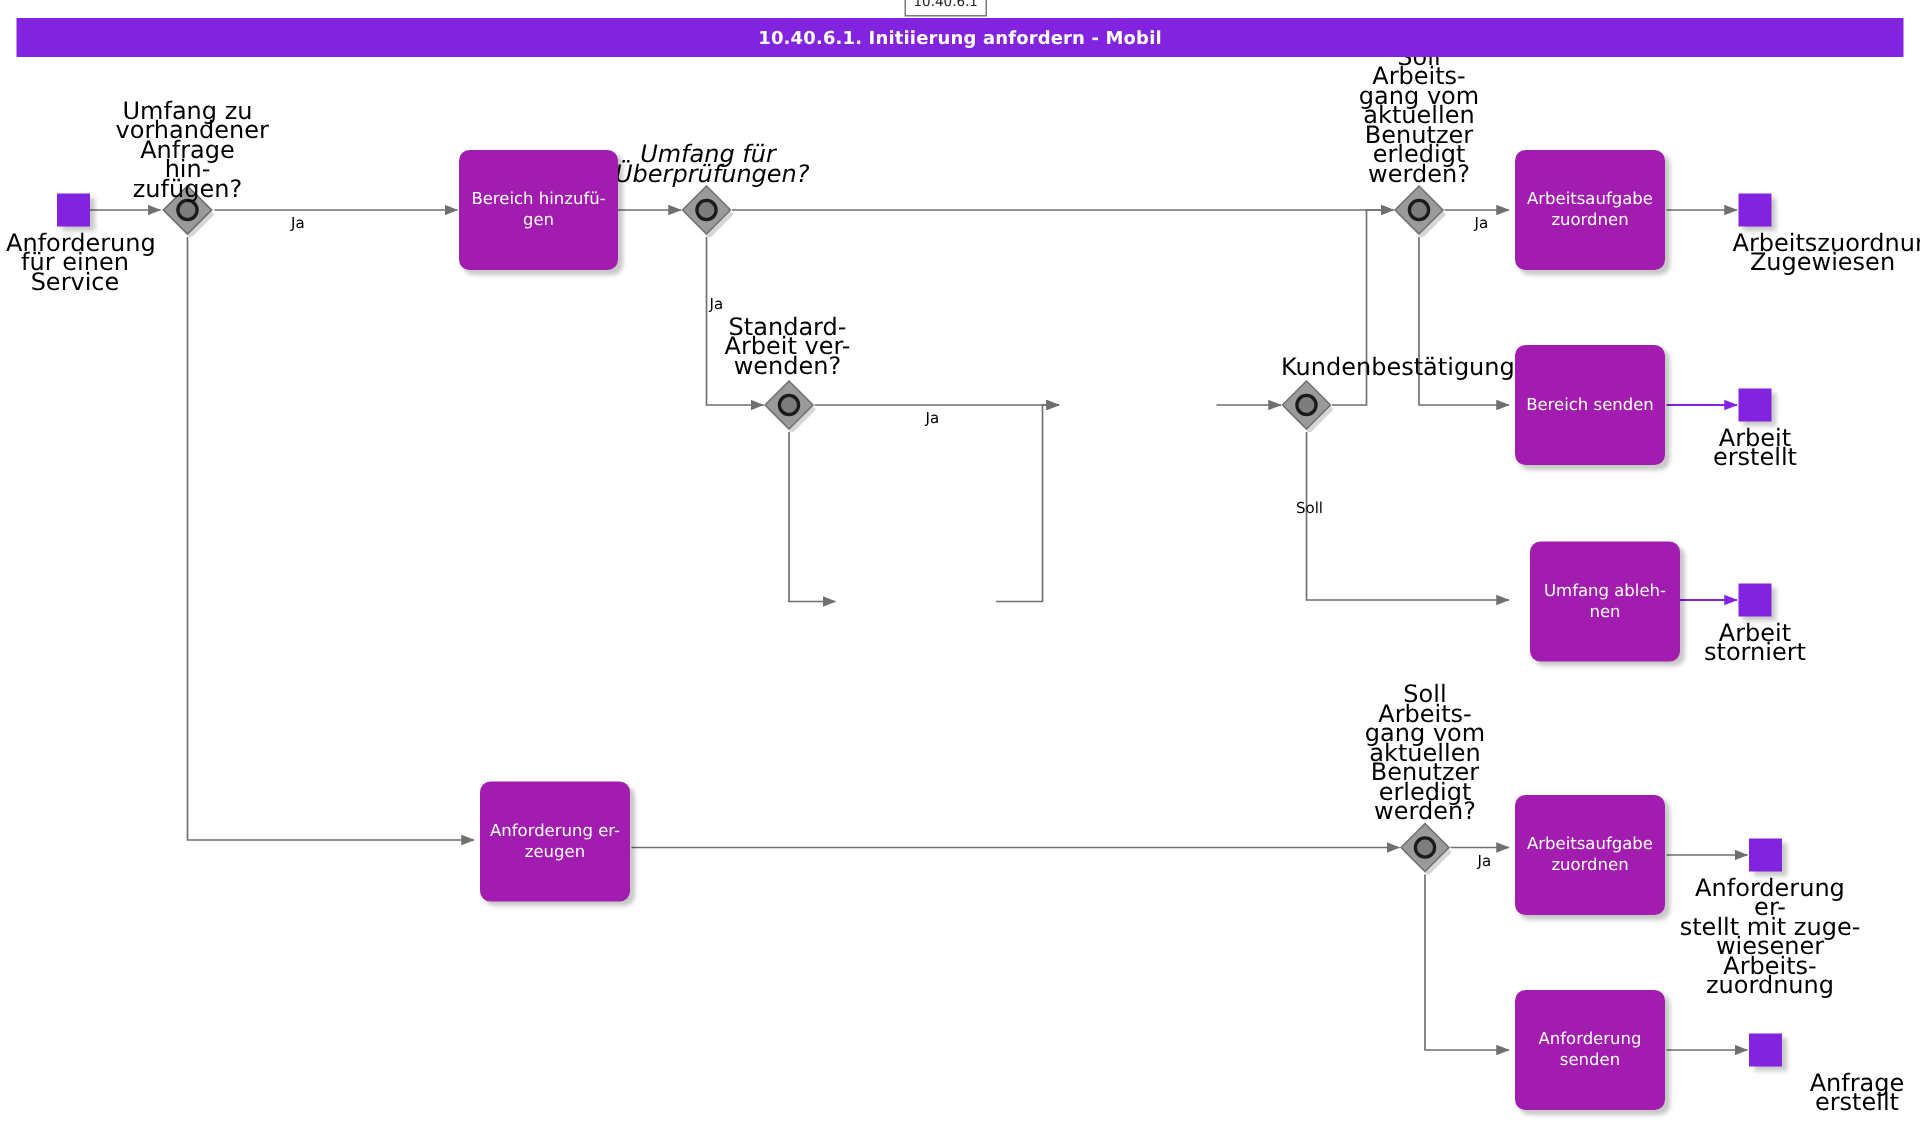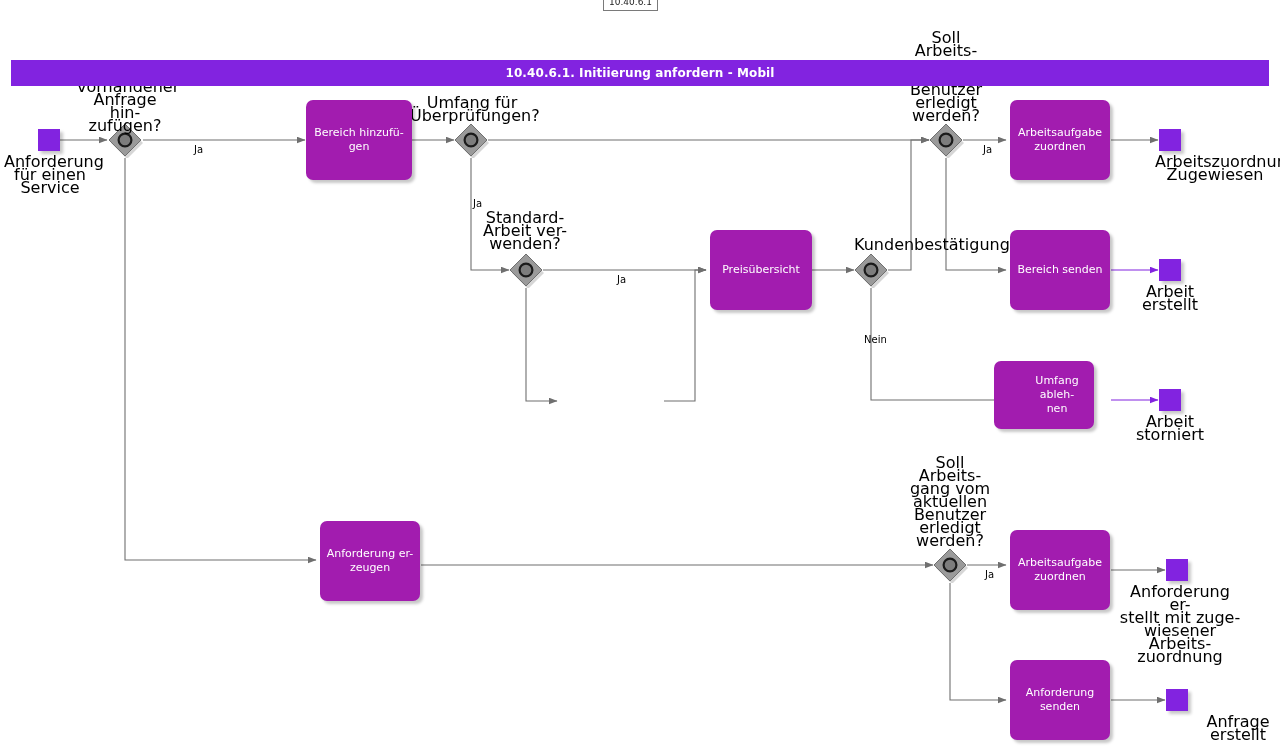--- a/index.html
+++ b/index.html
@@ -15,21 +15,21 @@
     position:absolute; left:603px; top:-5px;
     border:1px solid #7a7a7a; background:#ffffff;
     font-size:9px; line-height:11px; padding:1px 5px 2px 5px;
     color:#222; font-family:"DejaVu Sans","Liberation Sans",sans-serif;
     white-space:nowrap; z-index:5;
   }
 
   
   .titlebar{
     position:absolute; left:11px; top:12px; width:1258px; height:26px;
-    background:#8223e0; z-index:4;margin-top:48px;
+    background:#8223e0; z-index:4;
   }
   .titlebar .title{
     position:absolute; left:0; top:0; width:100%; height:26px;
     display:flex; align-items:center; justify-content:center;
     color:#ffffff; font-size:12px; font-weight:bold; letter-spacing:.1px;
     font-family:"DejaVu Sans","Liberation Sans",sans-serif;
   }
 
   
   .layer{position:absolute;left:0;top:0;width:1280px;height:751px;}
@@ -152,21 +152,21 @@
 Anfrage hin-
 zufügen?</div>
 
     <div class="gateway" style="left:453px;top:122px;">
       <svg viewBox="0 0 36 36" width="36" height="36">
         <polygon points="20,5 36,21 20,37 4,21" fill="#000" opacity="0.16"></polygon>
         <polygon points="18,2 34,18 18,34 2,18" fill="#9a9a9a" stroke="#6f6f6f" stroke-width="1"></polygon>
         <circle cx="18" cy="18" r="6.4" fill="#7d7d7d" stroke="#1b1b1b" stroke-width="2.2"></circle>
       </svg>
     </div>
-    <div class="lbl" style="left: 410px; top: 96px; width: 124px; white-space: pre-line;">Umfang für
+    <div class="lbl" style="left: 410px; top: 96px; width: 124px; white-space: pre-line; font-style: italic;">Umfang für
 Überprüfungen?</div>
 
     <div class="gateway" style="left:508px;top:252px;">
       <svg viewBox="0 0 36 36" width="36" height="36">
         <polygon points="20,5 36,21 20,37 4,21" fill="#000" opacity="0.16"></polygon>
         <polygon points="18,2 34,18 18,34 2,18" fill="#9a9a9a" stroke="#6f6f6f" stroke-width="1"></polygon>
         <circle cx="18" cy="18" r="6.4" fill="#7d7d7d" stroke="#1b1b1b" stroke-width="2.2"></circle>
       </svg>
     </div>
     <div class="lbl" style="left: 477px; top: 211px; width: 96px; white-space: pre-line;">Standard-
@@ -206,29 +206,28 @@
     <div class="lbl" style="left: 902px; top: 456px; width: 96px; white-space: pre-line;">Soll Arbeits-
 gang vom
 aktuellen
 Benutzer
 erledigt
 werden?</div>
 
     <div class="task" style="left: 306px; top: 100px; width: 106px; height: 80px; white-space: pre-line;">Bereich hinzufü-
 gen</div>
 
-    <div class="task" style="left:710px;top:230px;width:102px;height:80px;">Preisübersicht</div>
 
 
     <div class="task" style="left: 1010px; top: 100px; width: 100px; height: 80px; white-space: pre-line;">Arbeitsaufgabe
 zuordnen</div>
 
     <div class="task" style="left:1010px;top:230px;width:100px;height:80px;">Bereich senden</div>
 
-    <div class="task" style="left: 994px; top: 361px; width: 100px; height: 68px; white-space: pre-line; padding-left: 32px;">Umfang ableh-
+    <div class="task" style="left: 1020px; top: 361px; width: 100px; height: 80px; white-space: pre-line;">Umfang ableh-
 nen</div>
 
     <div class="task" style="left: 320px; top: 521px; width: 100px; height: 80px; white-space: pre-line;">Anforderung er-
 zeugen</div>
 
     <div class="task" style="left: 1010px; top: 530px; width: 100px; height: 80px; white-space: pre-line;">Arbeitsaufgabe
 zuordnen</div>
 
     <div class="task" style="left: 1010px; top: 660px; width: 100px; height: 80px; white-space: pre-line;">Anforderung
 senden</div>
@@ -252,17 +251,17 @@
 zuordnung</div>
 
     <div class="event" style="left:1166px;top:689px;"></div>
     <div class="lbl" style="left: 1196px; top: 715px; width: 84px; white-space: pre-line;">Anfrage
 erstellt</div>
 
     <div class="flow-lbl" style="left:194px;top:144px;">Ja</div>
     <div class="flow-lbl" style="left:473px;top:198px;">Ja</div>
     <div class="flow-lbl" style="left:617px;top:274px;">Ja</div>
     <div class="flow-lbl" style="left:983px;top:144px;">Ja</div>
-    <div class="flow-lbl" style="left:864px;top:334px;">Nein</div>
+    <div class="flow-lbl" style="left:864px;top:334px;">Soll</div>
     <div class="flow-lbl" style="left:985px;top:569px;">Ja</div>
 
   </div>
 </div>
 
 </body></html>

